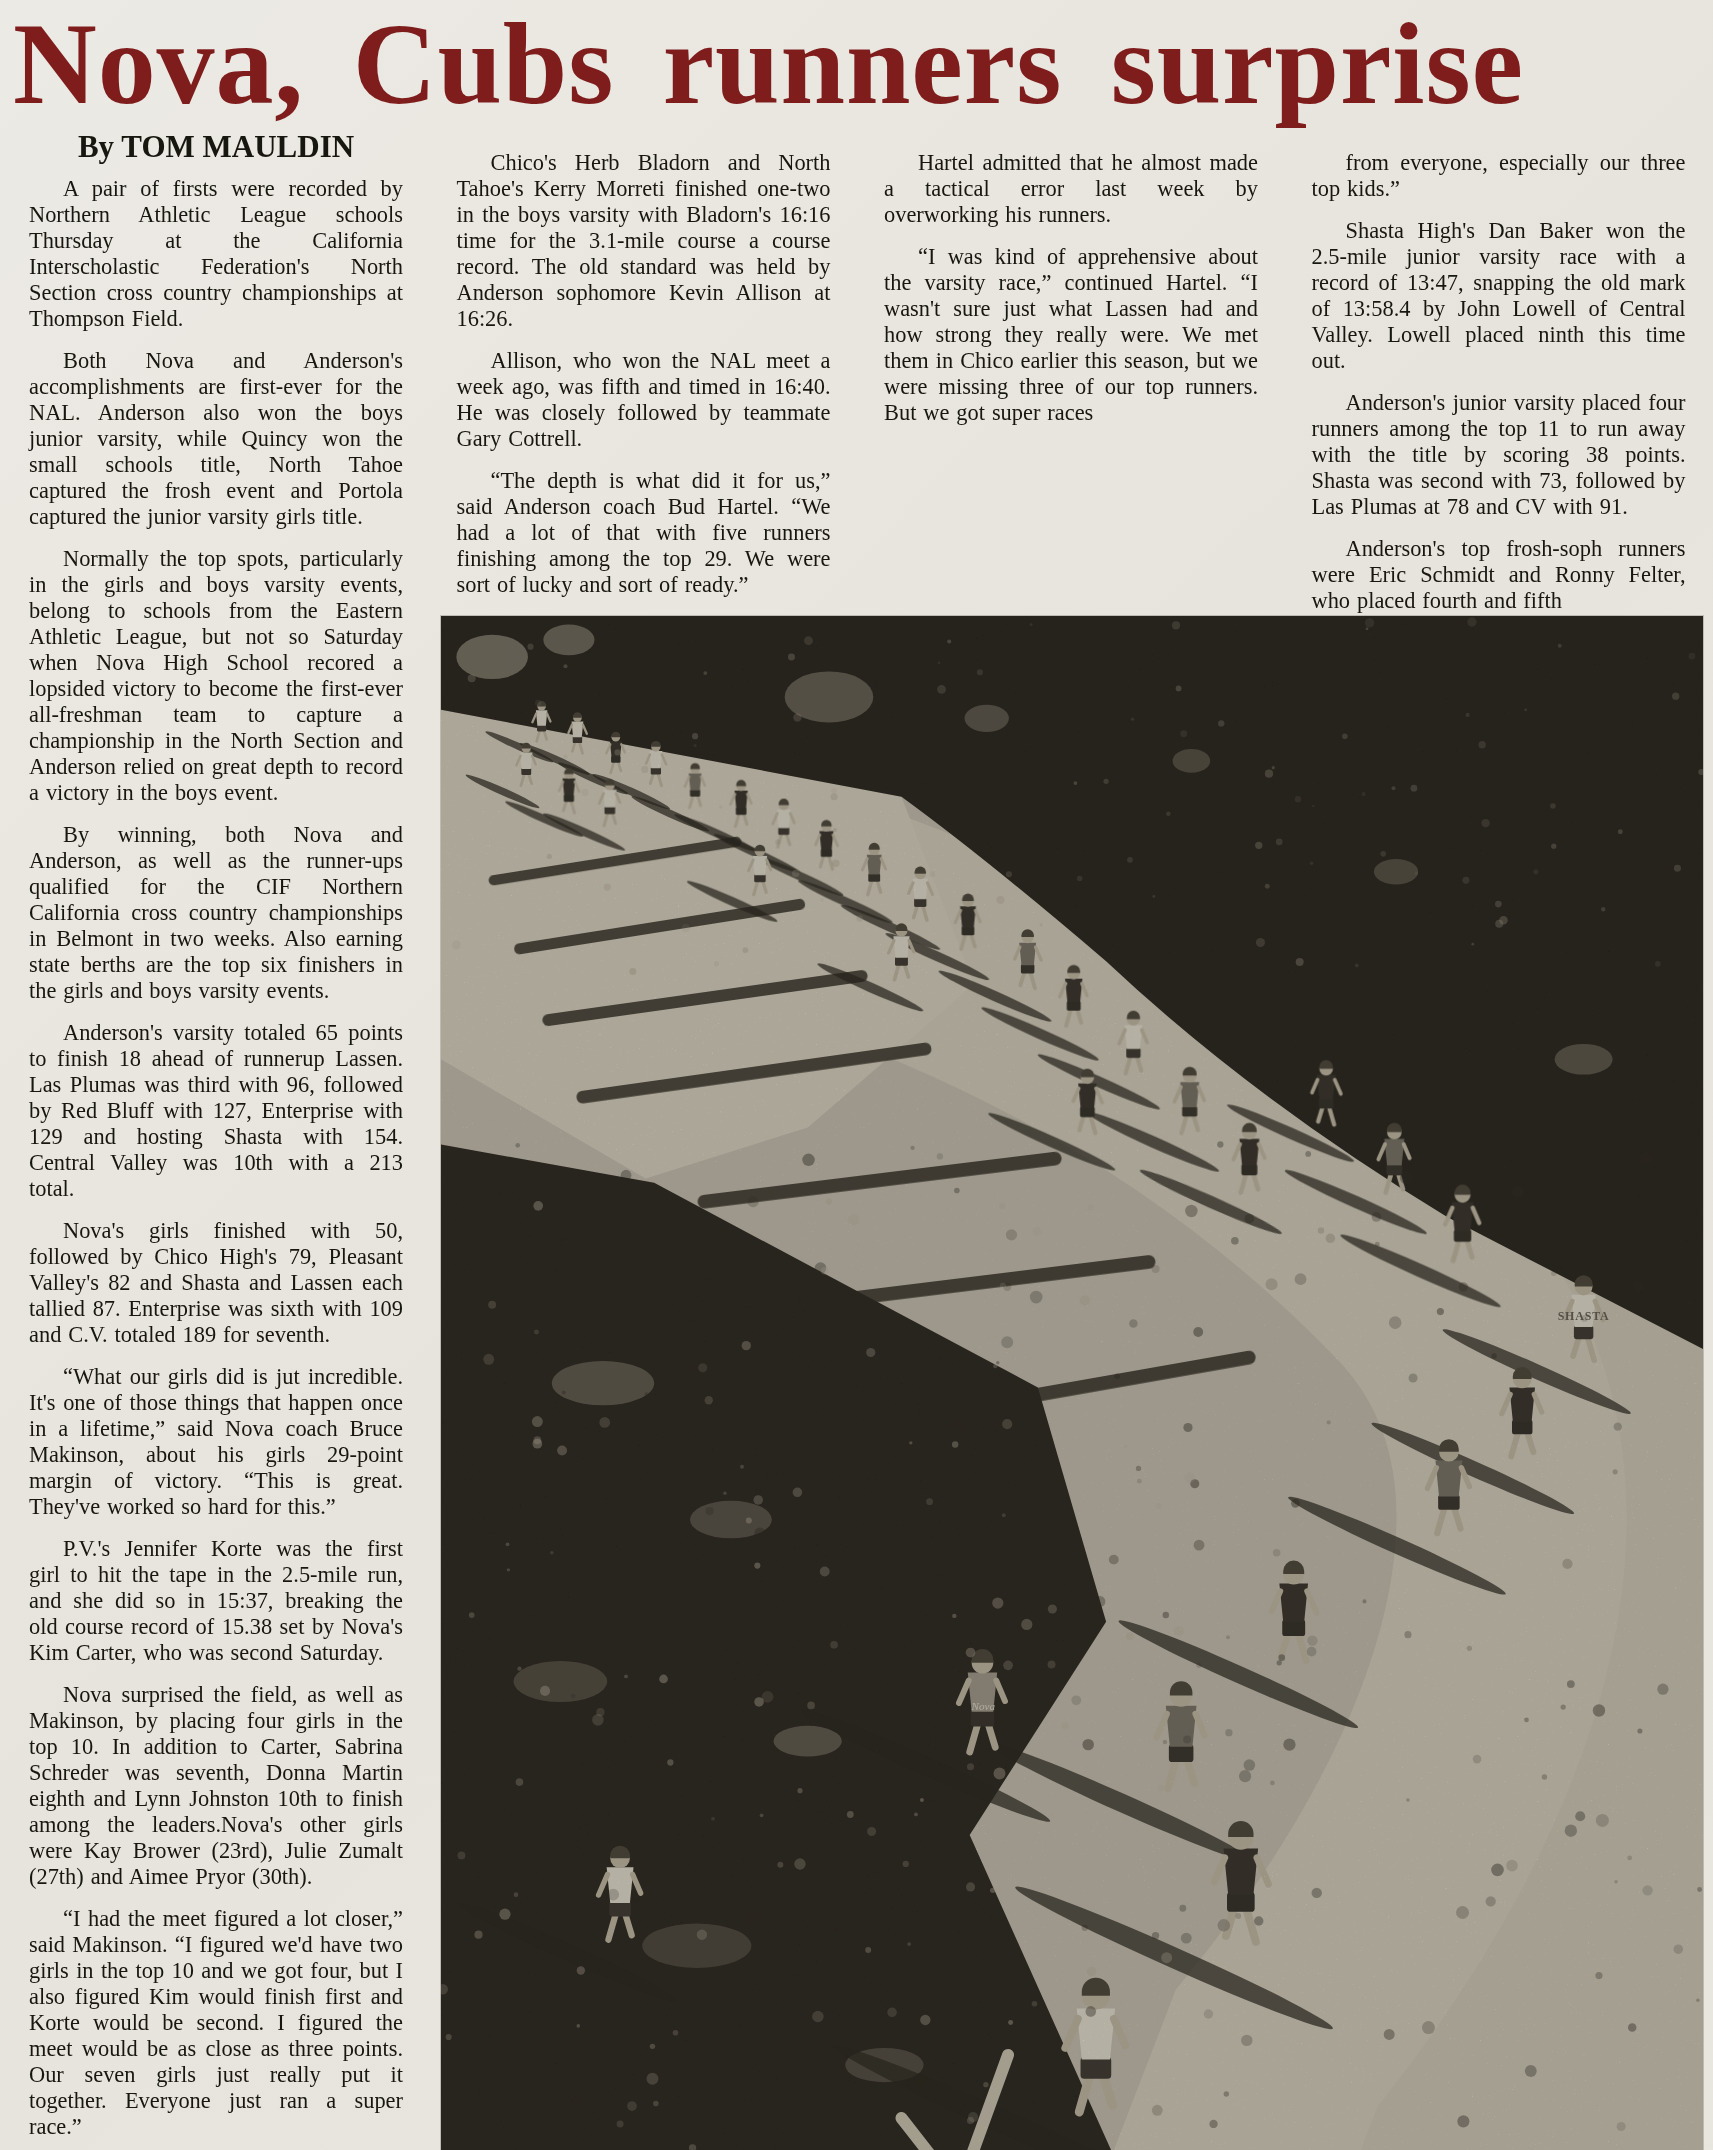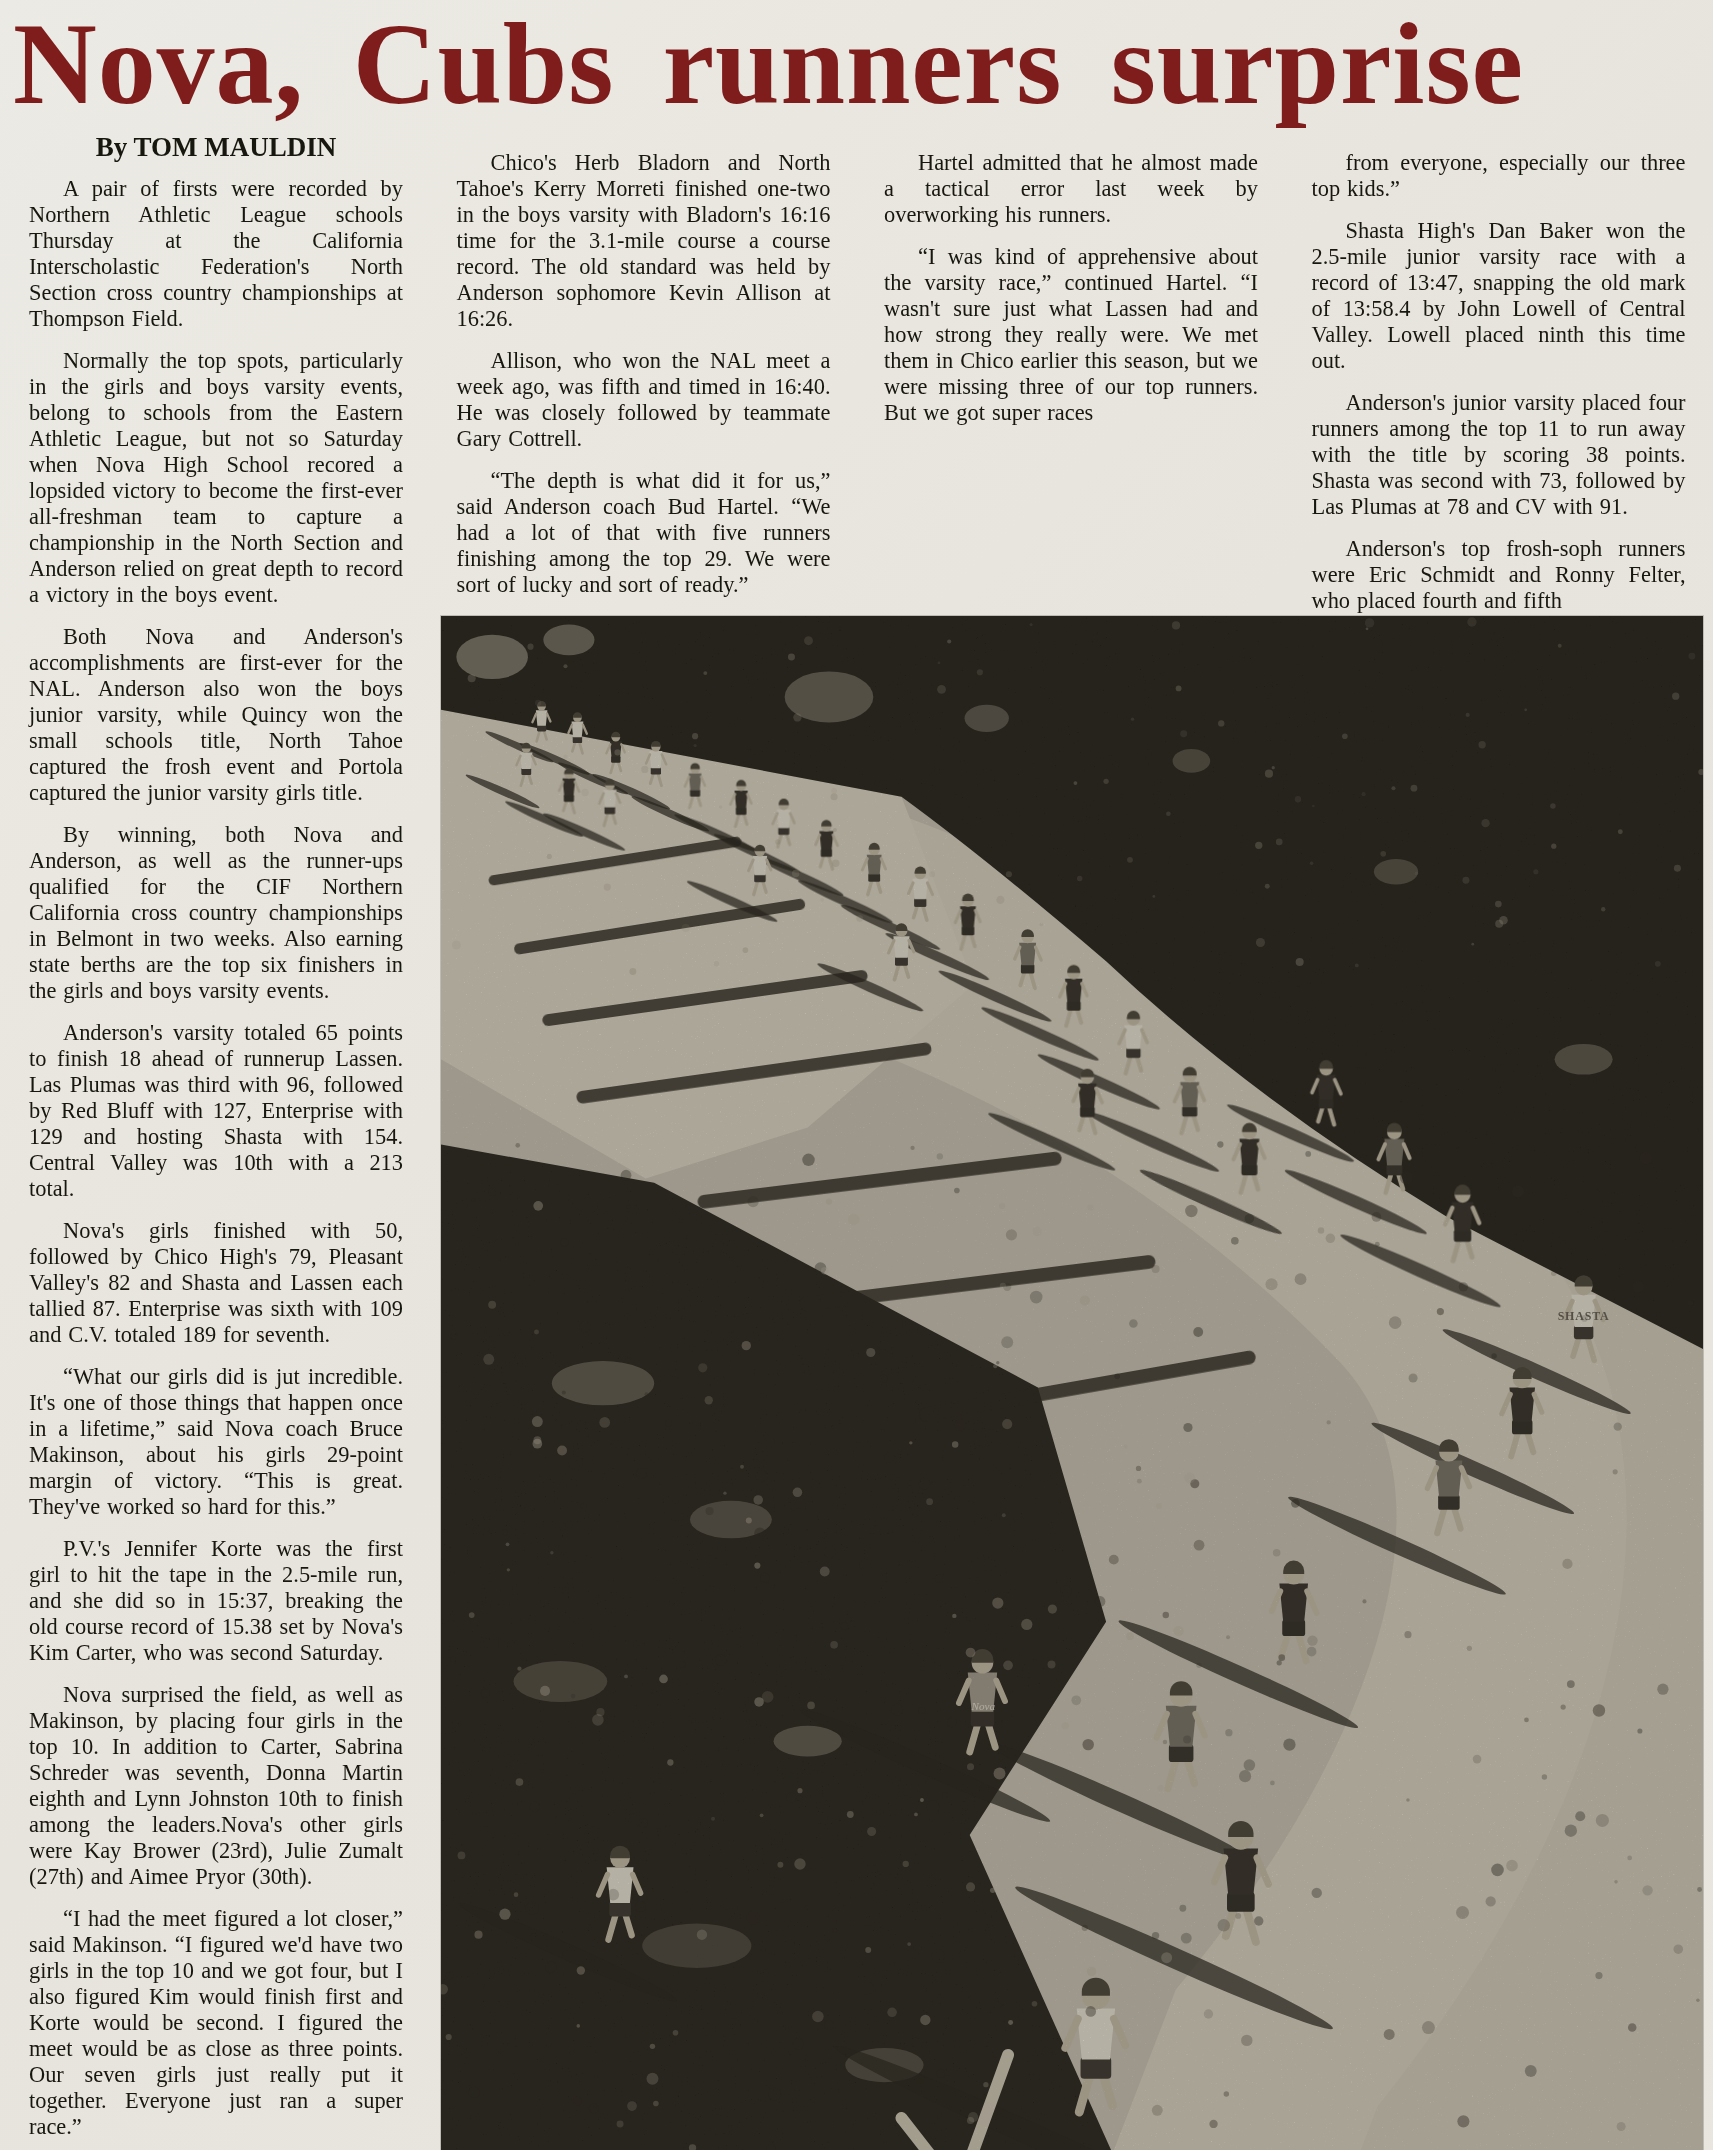--- a/index.html
+++ b/index.html
@@ -11,21 +11,21 @@
     -webkit-font-smoothing:antialiased;
   }
   .page{padding:2.6px 7.7px 0 13px;}
   .headline{
     font-size:116px;line-height:1.06;font-weight:bold;margin:0 0 8.6px 0;
     letter-spacing:0.9px;word-spacing:.16em;white-space:nowrap;color:#7f1d1d;
   }
   .main{display:flex;align-items:flex-start;}
   .col{width:406px;flex:0 0 406px;}
   .col1{margin-right:21.5px;}
-  .byline{text-align:center;font-weight:bold;font-size:27px;line-height:26px;margin:0 0 2.6px 0;}
+  .byline{text-align:center;font-weight:bold;font-size:31px;line-height:26px;margin:0 0 2.6px 0;}
   p.para{
     margin:16px;font-size:22.4px;line-height:26px;text-align:justify;
     text-indent:34px;word-spacing:.06em;
   }
   .right{flex:1 1 auto;min-width:0;}
   .textrow{display:flex;gap:21.5px;height:482px;overflow:hidden;}
   .photo{
     width:1262px;height:1675px;margin-top:0;
     position:relative;background:#c6c1b4;
     box-shadow:0 0 0 0.9px rgba(40,38,30,.25);
@@ -38,22 +38,22 @@
 <div class="page">
 
   <h1 class="headline">Nova, Cubs runners surprise</h1>
 
   <div class="main">
 
     <div class="col col1">
       <div class="byline">By TOM MAULDIN</div>
       <div>
           <p class="para">A pair of firsts were recorded by Northern Athletic League schools Thursday at the California Interscholastic Federation's North Section cross country championships at Thompson Field.</p>
+          <p class="para">Both Nova and Anderson's accomplishments are first-ever for the NAL. Anderson also won the boys junior varsity, while Quincy won the small schools title, North Tahoe captured the frosh event and Portola captured the junior varsity girls title.</p>
           <p class="para">Normally the top spots, particularly in the girls and boys varsity events, belong to schools from the Eastern Athletic League, but not so Saturday when Nova High School recored a lopsided victory to become the first-ever all-freshman team to capture a championship in the North Section and Anderson relied on great depth to record a victory in the boys event.</p>
-          <p class="para">Both Nova and Anderson's accomplishments are first-ever for the NAL. Anderson also won the boys junior varsity, while Quincy won the small schools title, North Tahoe captured the frosh event and Portola captured the junior varsity girls title.</p>
           <p class="para">By winning, both Nova and Anderson, as well as the runner-ups qualified for the CIF Northern California cross country championships in Belmont in two weeks. Also earning state berths are the top six finishers in the girls and boys varsity events.</p>
           <p class="para">Anderson's varsity totaled 65 points to finish 18 ahead of runnerup Lassen. Las Plumas was third with 96, followed by Red Bluff with 127, Enterprise with 129 and hosting Shasta with 154. Central Valley was 10th with a 213 total.</p>
           <p class="para">Nova's girls finished with 50, followed by Chico High's 79, Pleasant Valley's 82 and Shasta and Lassen each tallied 87. Enterprise was sixth with 109 and C.V. totaled 189 for seventh.</p>
           <p class="para">“What our girls did is jut incredible. It's one of those things that happen once in a lifetime,” said Nova coach Bruce Makinson, about his girls 29-point margin of victory. “This is great. They've worked so hard for this.”</p>
           <p class="para">P.V.'s Jennifer Korte was the first girl to hit the tape in the 2.5-mile run, and she did so in 15:37, breaking the old course record of 15.38 set by Nova's Kim Carter, who was second Saturday.</p>
           <p class="para">Nova surprised the field, as well as Makinson, by placing four girls in the top 10. In addition to Carter, Sabrina Schreder was seventh, Donna Martin eighth and Lynn Johnston 10th to finish among the leaders.Nova's other girls were Kay Brower (23rd), Julie Zumalt (27th) and Aimee Pryor (30th).</p>
           <p class="para">“I had the meet figured a lot closer,” said Makinson. “I figured we'd have two girls in the top 10 and we got four, but I also figured Kim would finish first and Korte would be second. I figured the meet would be as close as three points. Our seven girls just really put it together. Everyone just ran a super race.”</p>
           <p class="para">Carter's time was 15:44.</p>
         </div>
     </div>

